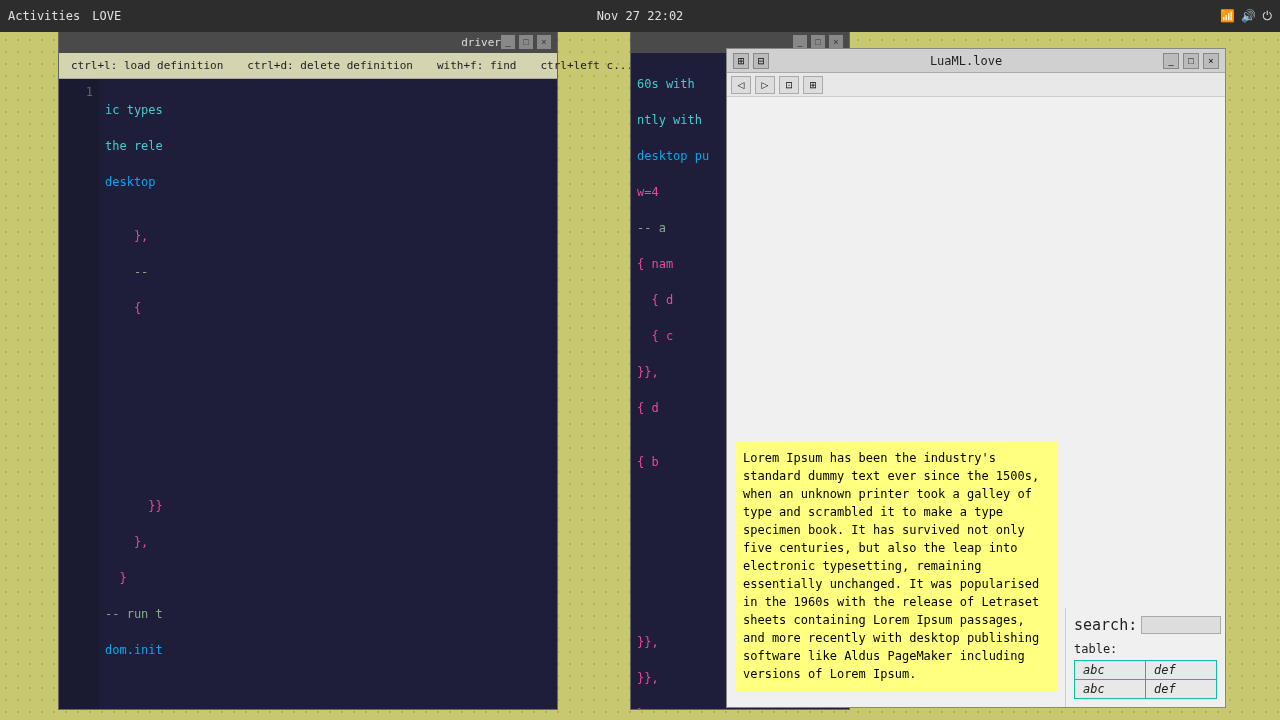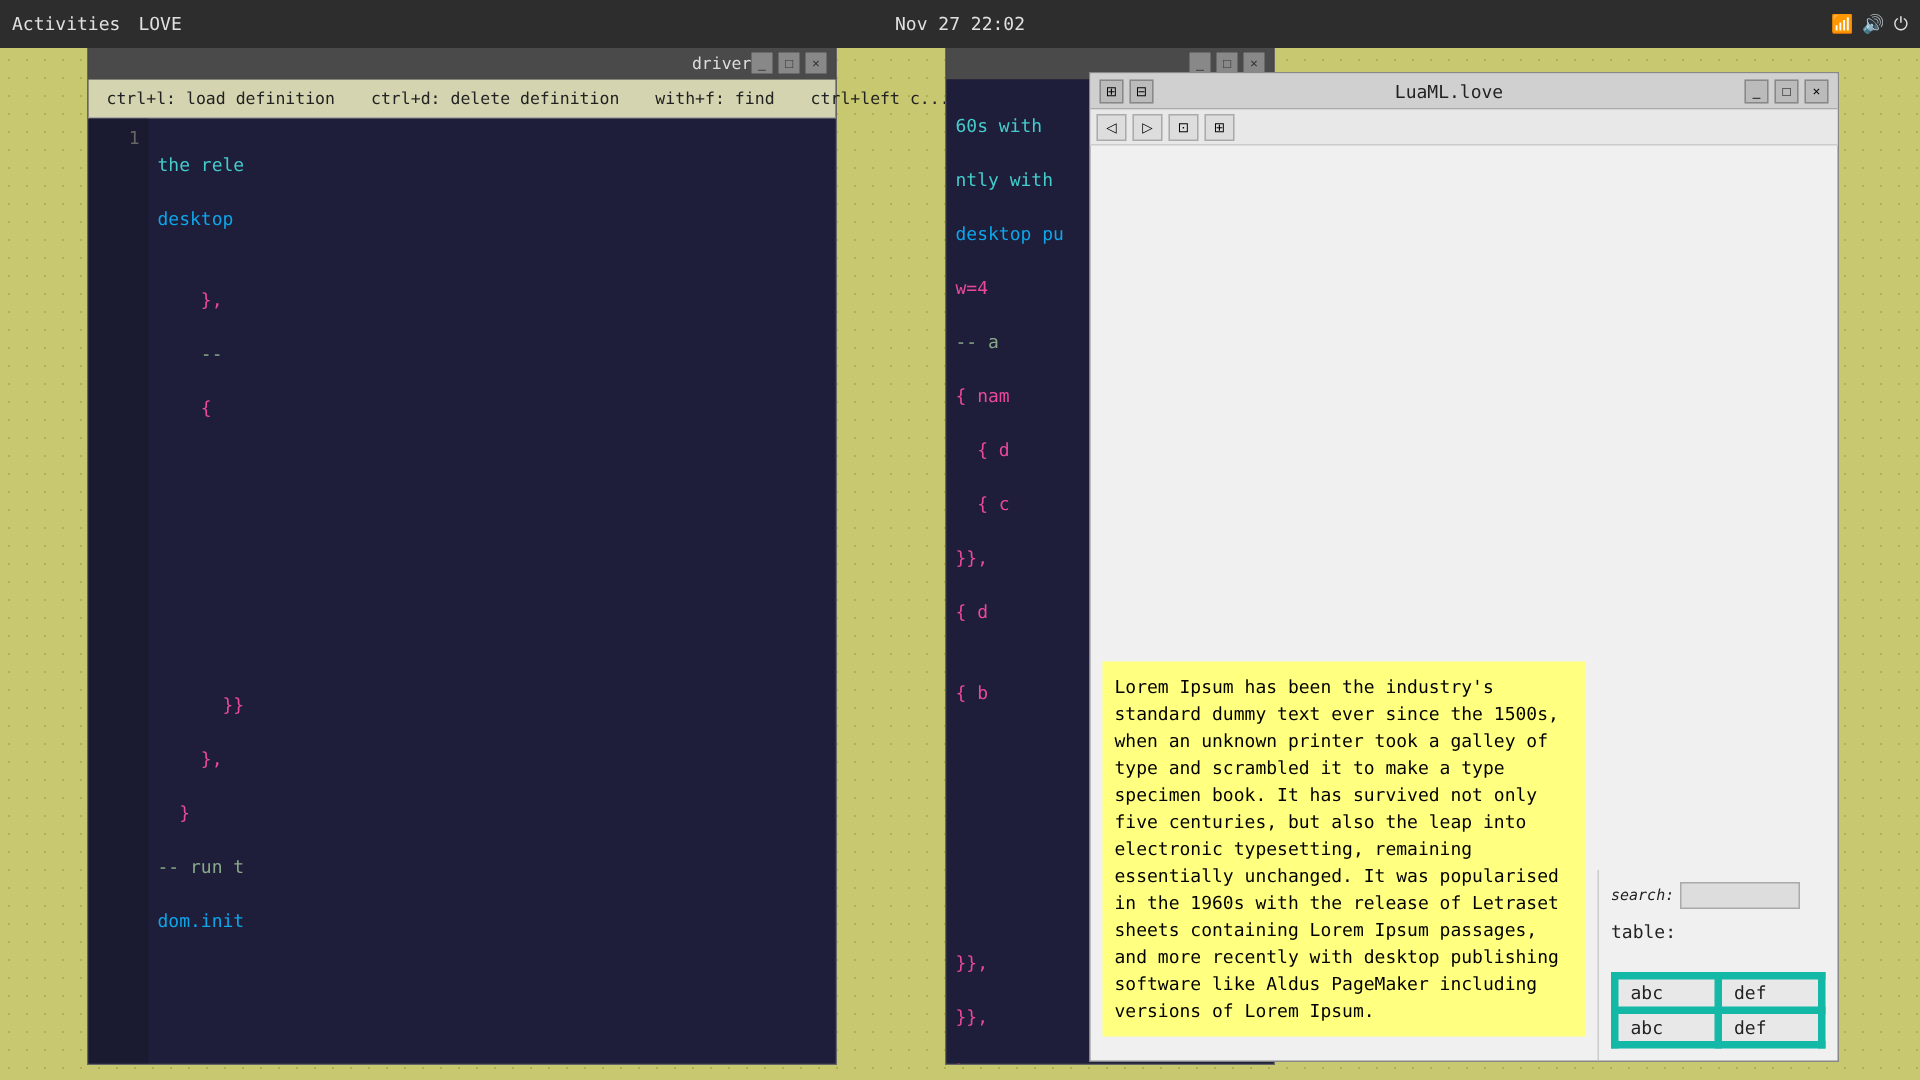--- a/index.html
+++ b/index.html
@@ -207,38 +207,39 @@
       border-left: 1px solid #ccc;
       font-size: 12px;
       color: #222;
     }
     .search-row {
       display: flex;
       align-items: center;
       gap: 4px;
       margin-bottom: 8px;
     }
-    .search-label { font-size: 10px; font-style: italic; }
+    .search-label { font-size: 15px; }
     .search-input {
       width: 80px;
       height: 18px;
       background: #ddd;
       border: 1px solid #aaa;
       font-size: 11px;
     }
-    .table-label { font-size: 12px; margin-bottom: 20px; }
+    .table-label { font-size: 12px; margin-bottom: 4px; }
     .data-table {
       border-collapse: collapse;
       width: 100%;
     }
     .data-table td {
       padding: 2px 8px;
       font-size: 12px;
-      border: 5px solid #14b8a6;
+      border: 1px solid #14b8a6;
       background: #e8e8e8;
+      font-style: italic;
     }
     .c-comment { color: #88aa88; }
     .c-punct { color: #ec4899; }
     .c-green { color: #0ea5e9; }
     .c-cyan { color: #44cccc; }
 
     .code-line { display: block; line-height: 18px; }
   </style>
 </head>
 <body>
@@ -275,20 +276,21 @@
       <div class="menu-item">ctrl+d: delete definition</div>
       <div class="menu-item">with+f: find</div>
       <div class="menu-item">ctrl+left c...</div>
     </div>
 
     <div class="code-area">
       <div class="line-numbers">
         <div>1</div>
       </div>
       <div class="code-content">
+<span class="code-line"><span class="c-cyan">ic types</span></span>
 <span class="code-line"><span class="c-cyan">the rele</span></span>
 <span class="code-line"><span class="c-green">desktop</span></span>
 <span class="code-line"></span>
 <span class="code-line"><span class="c-punct">    },</span></span>
 <span class="code-line"><span class="c-comment">    --</span></span>
 <span class="code-line"><span class="c-punct">    {</span></span>
 <span class="code-line"></span>
 <span class="code-line"></span>
 <span class="code-line"></span>
 <span class="code-line"></span>

